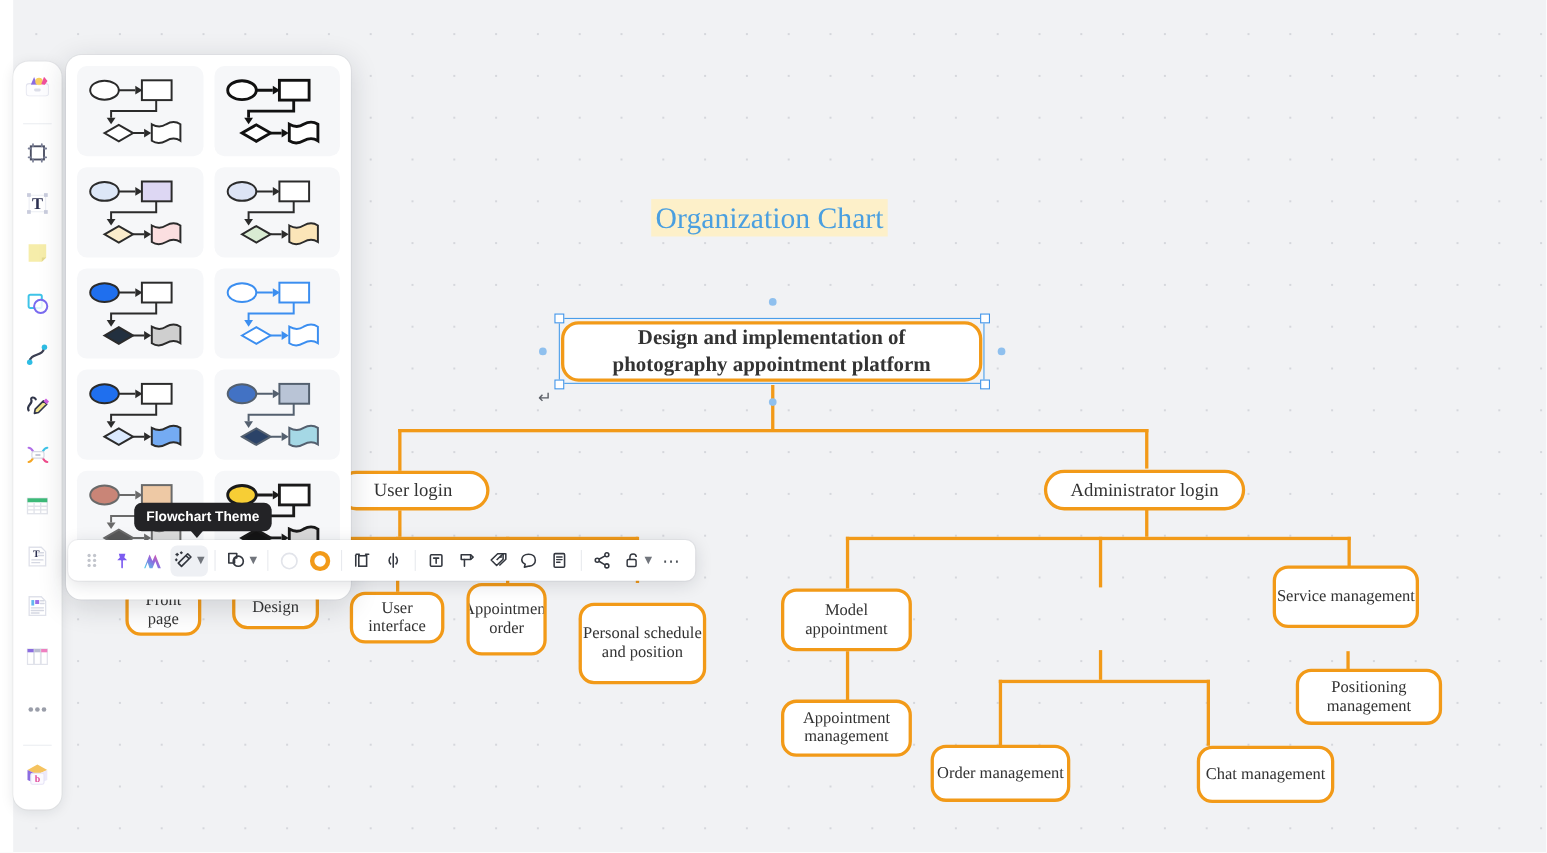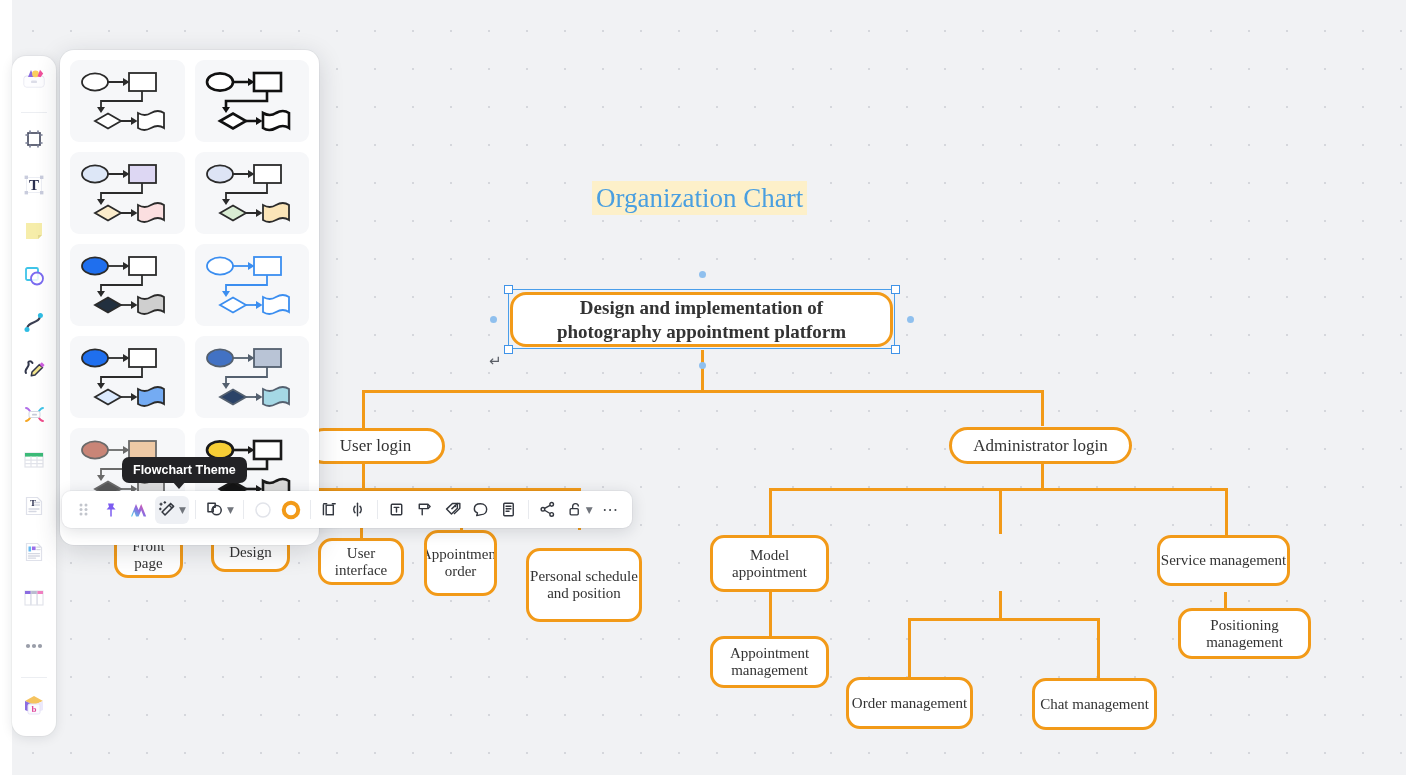--- a/index.html
+++ b/index.html
@@ -218,27 +218,27 @@
 
   <div class="node lvl2" style="left:318px; top:538px; width:86px;  height:47px;">User interface</div>
 
   <div class="node lvl2" style="left:424px; top:530px; width:73px;  height:66px;">Appointment order</div>
 
   <div class="node lvl2" style="left:526px; top:548px; width:116px; height:74px;">Personal schedule and position</div>
 
   <div class="node lvl2" style="left:710px; top:535px; width:119px; height:57px;">Model appointment</div>
 
 
-  <div class="node lvl2" style="left:1157px; top:535px; width:133px; height:51px;">Service management</div>
+  <div class="node lvl2" style="left:1157px; top:514px; width:133px; height:57px;">Service management</div>
 
   <div class="node lvl3" style="left:710px; top:636px; width:119px; height:52px;">Appointment management</div>
 
   <div class="node lvl3" style="left:846px; top:677px; width:127px; height:52px;">Order management</div>
 
-  <div class="node lvl3" style="left:1032px; top:678px; width:125px; height:52px;">Chat management</div>
+  <div class="node lvl3" style="left:1088px; top:678px; width:125px; height:52px;">Chat management</div>
 
   <div class="node lvl3" style="left:1178px; top:608px; width:133px; height:51px;">Positioning management</div>
 
   <div id="sel-box" style="left:508px; top:289px; width:387px; height:60px;"></div>
   <div class="sel-handle" style="left:504px; top:285px;"></div>
   <div class="sel-handle" style="left:891px; top:285px;"></div>
   <div class="sel-handle" style="left:504px; top:345px;"></div>
   <div class="sel-handle" style="left:891px; top:345px;"></div>
   <div class="sel-dot" style="left:699px; top:271px;"></div>
   <div class="sel-dot" style="left:699px; top:362px;"></div>

